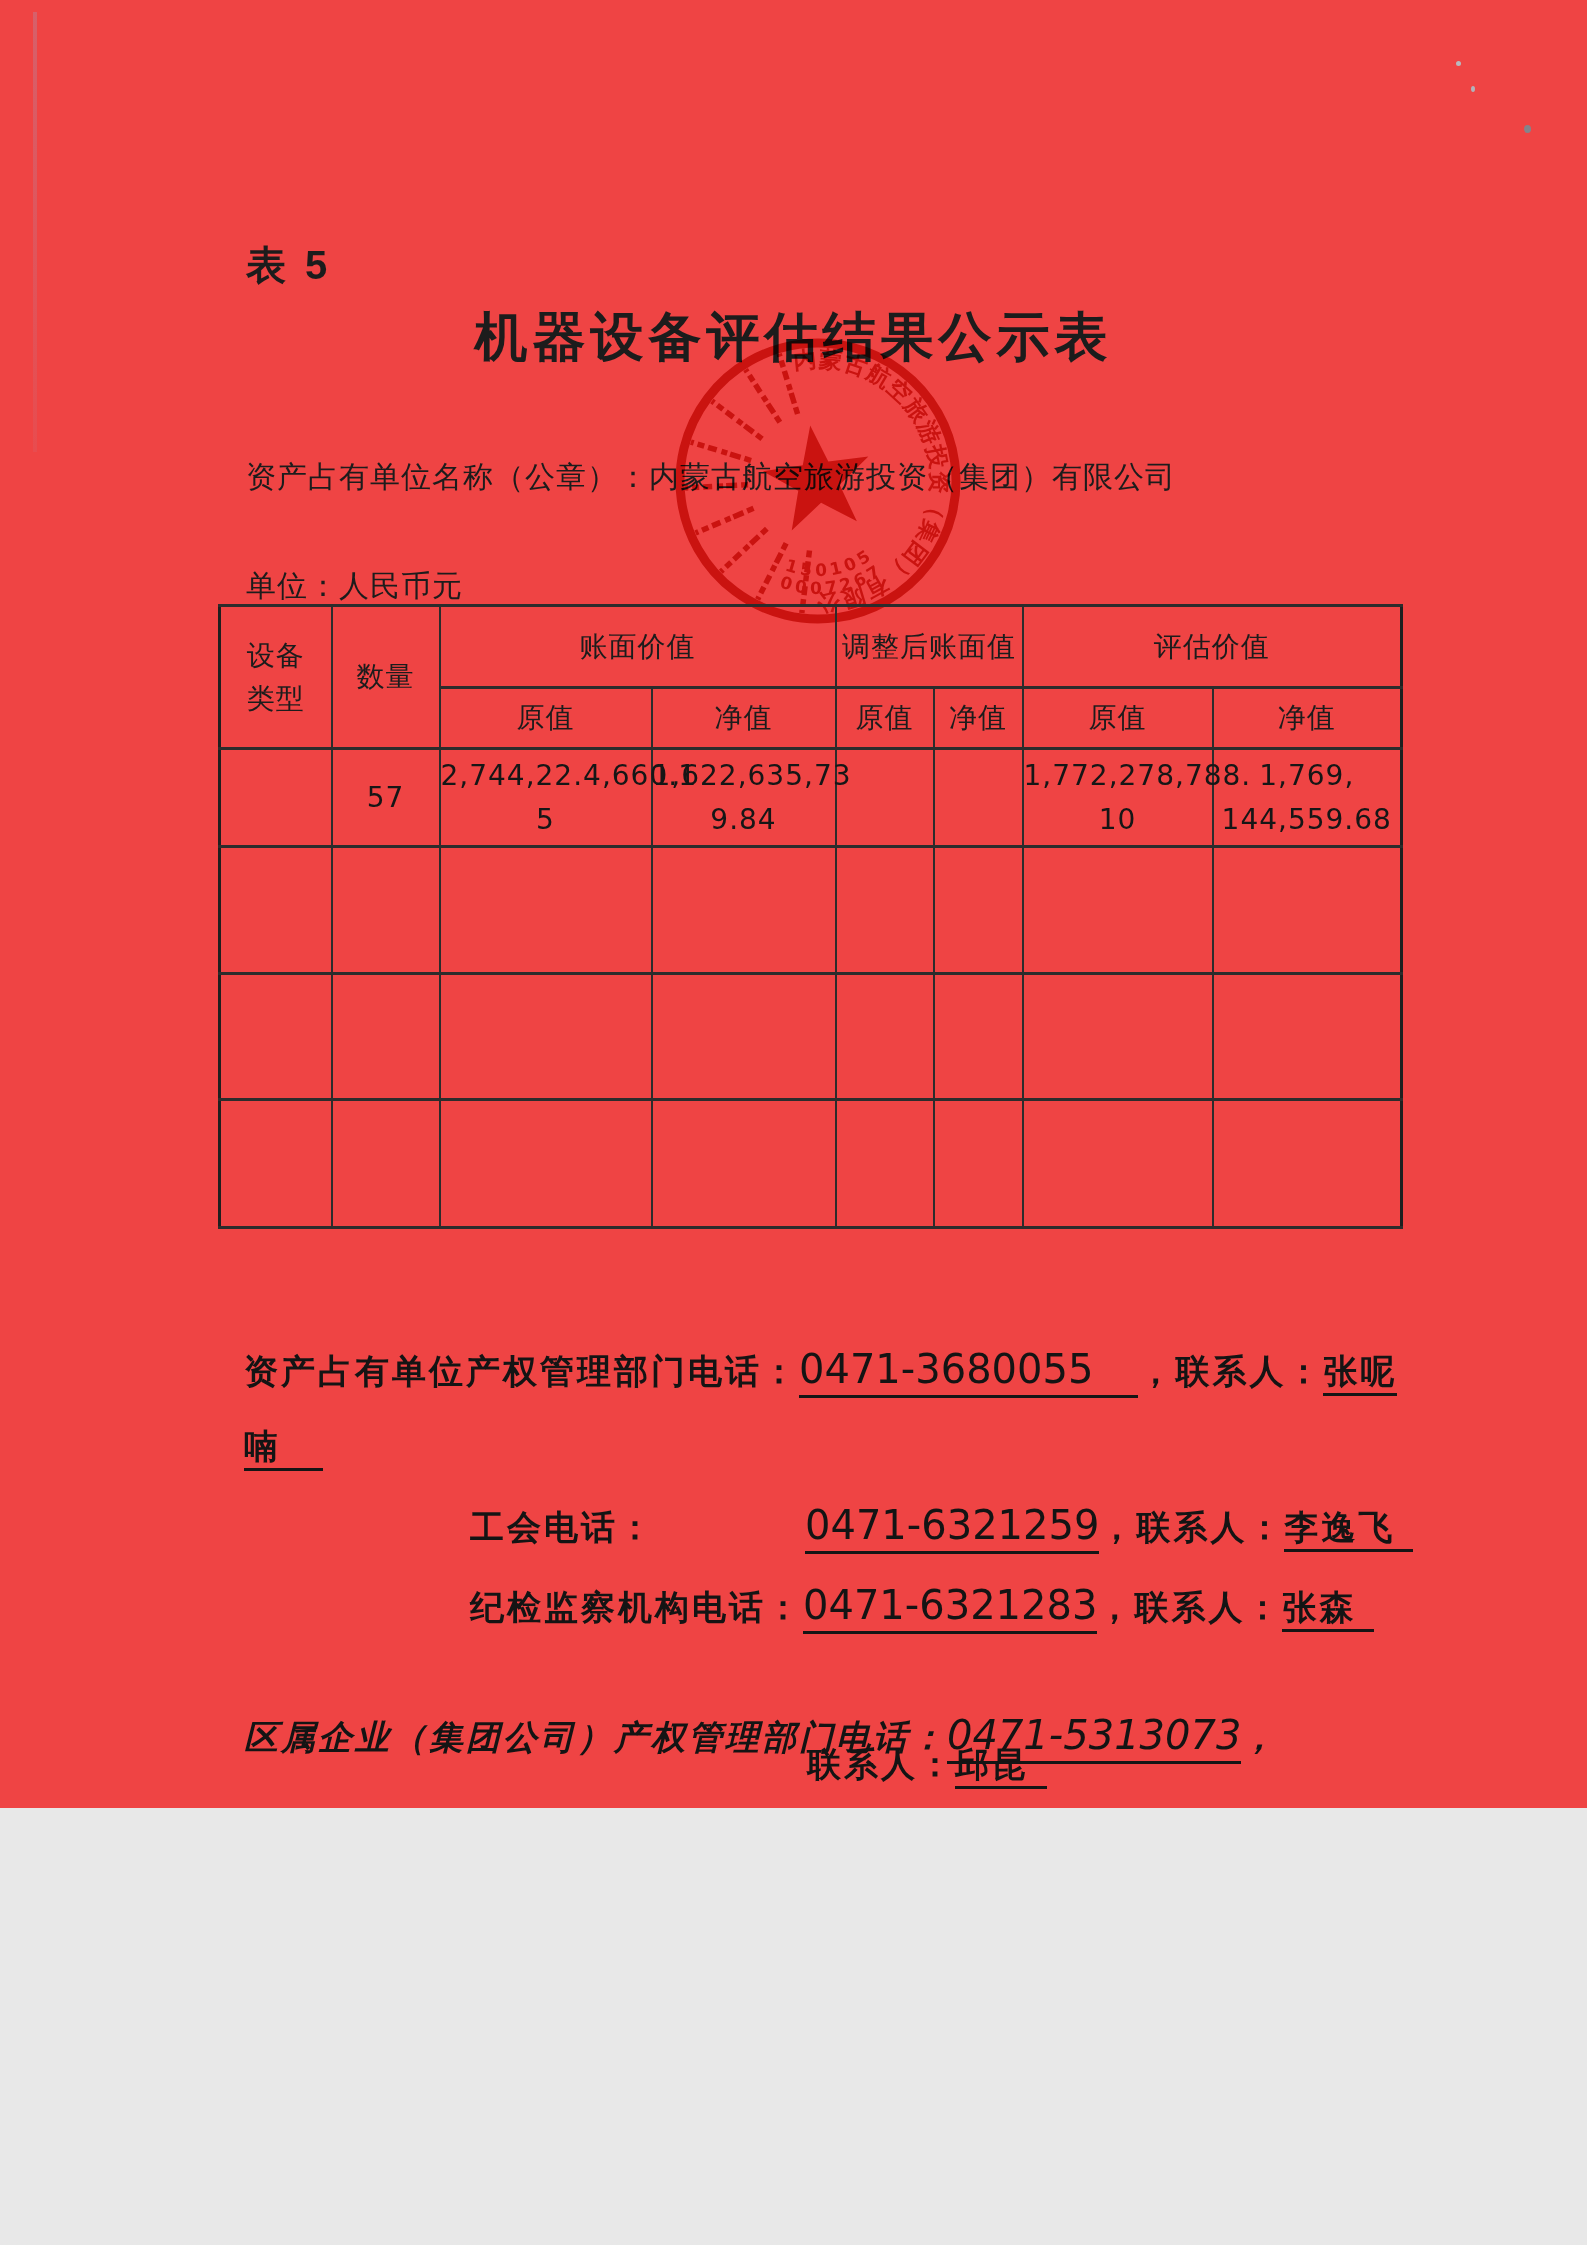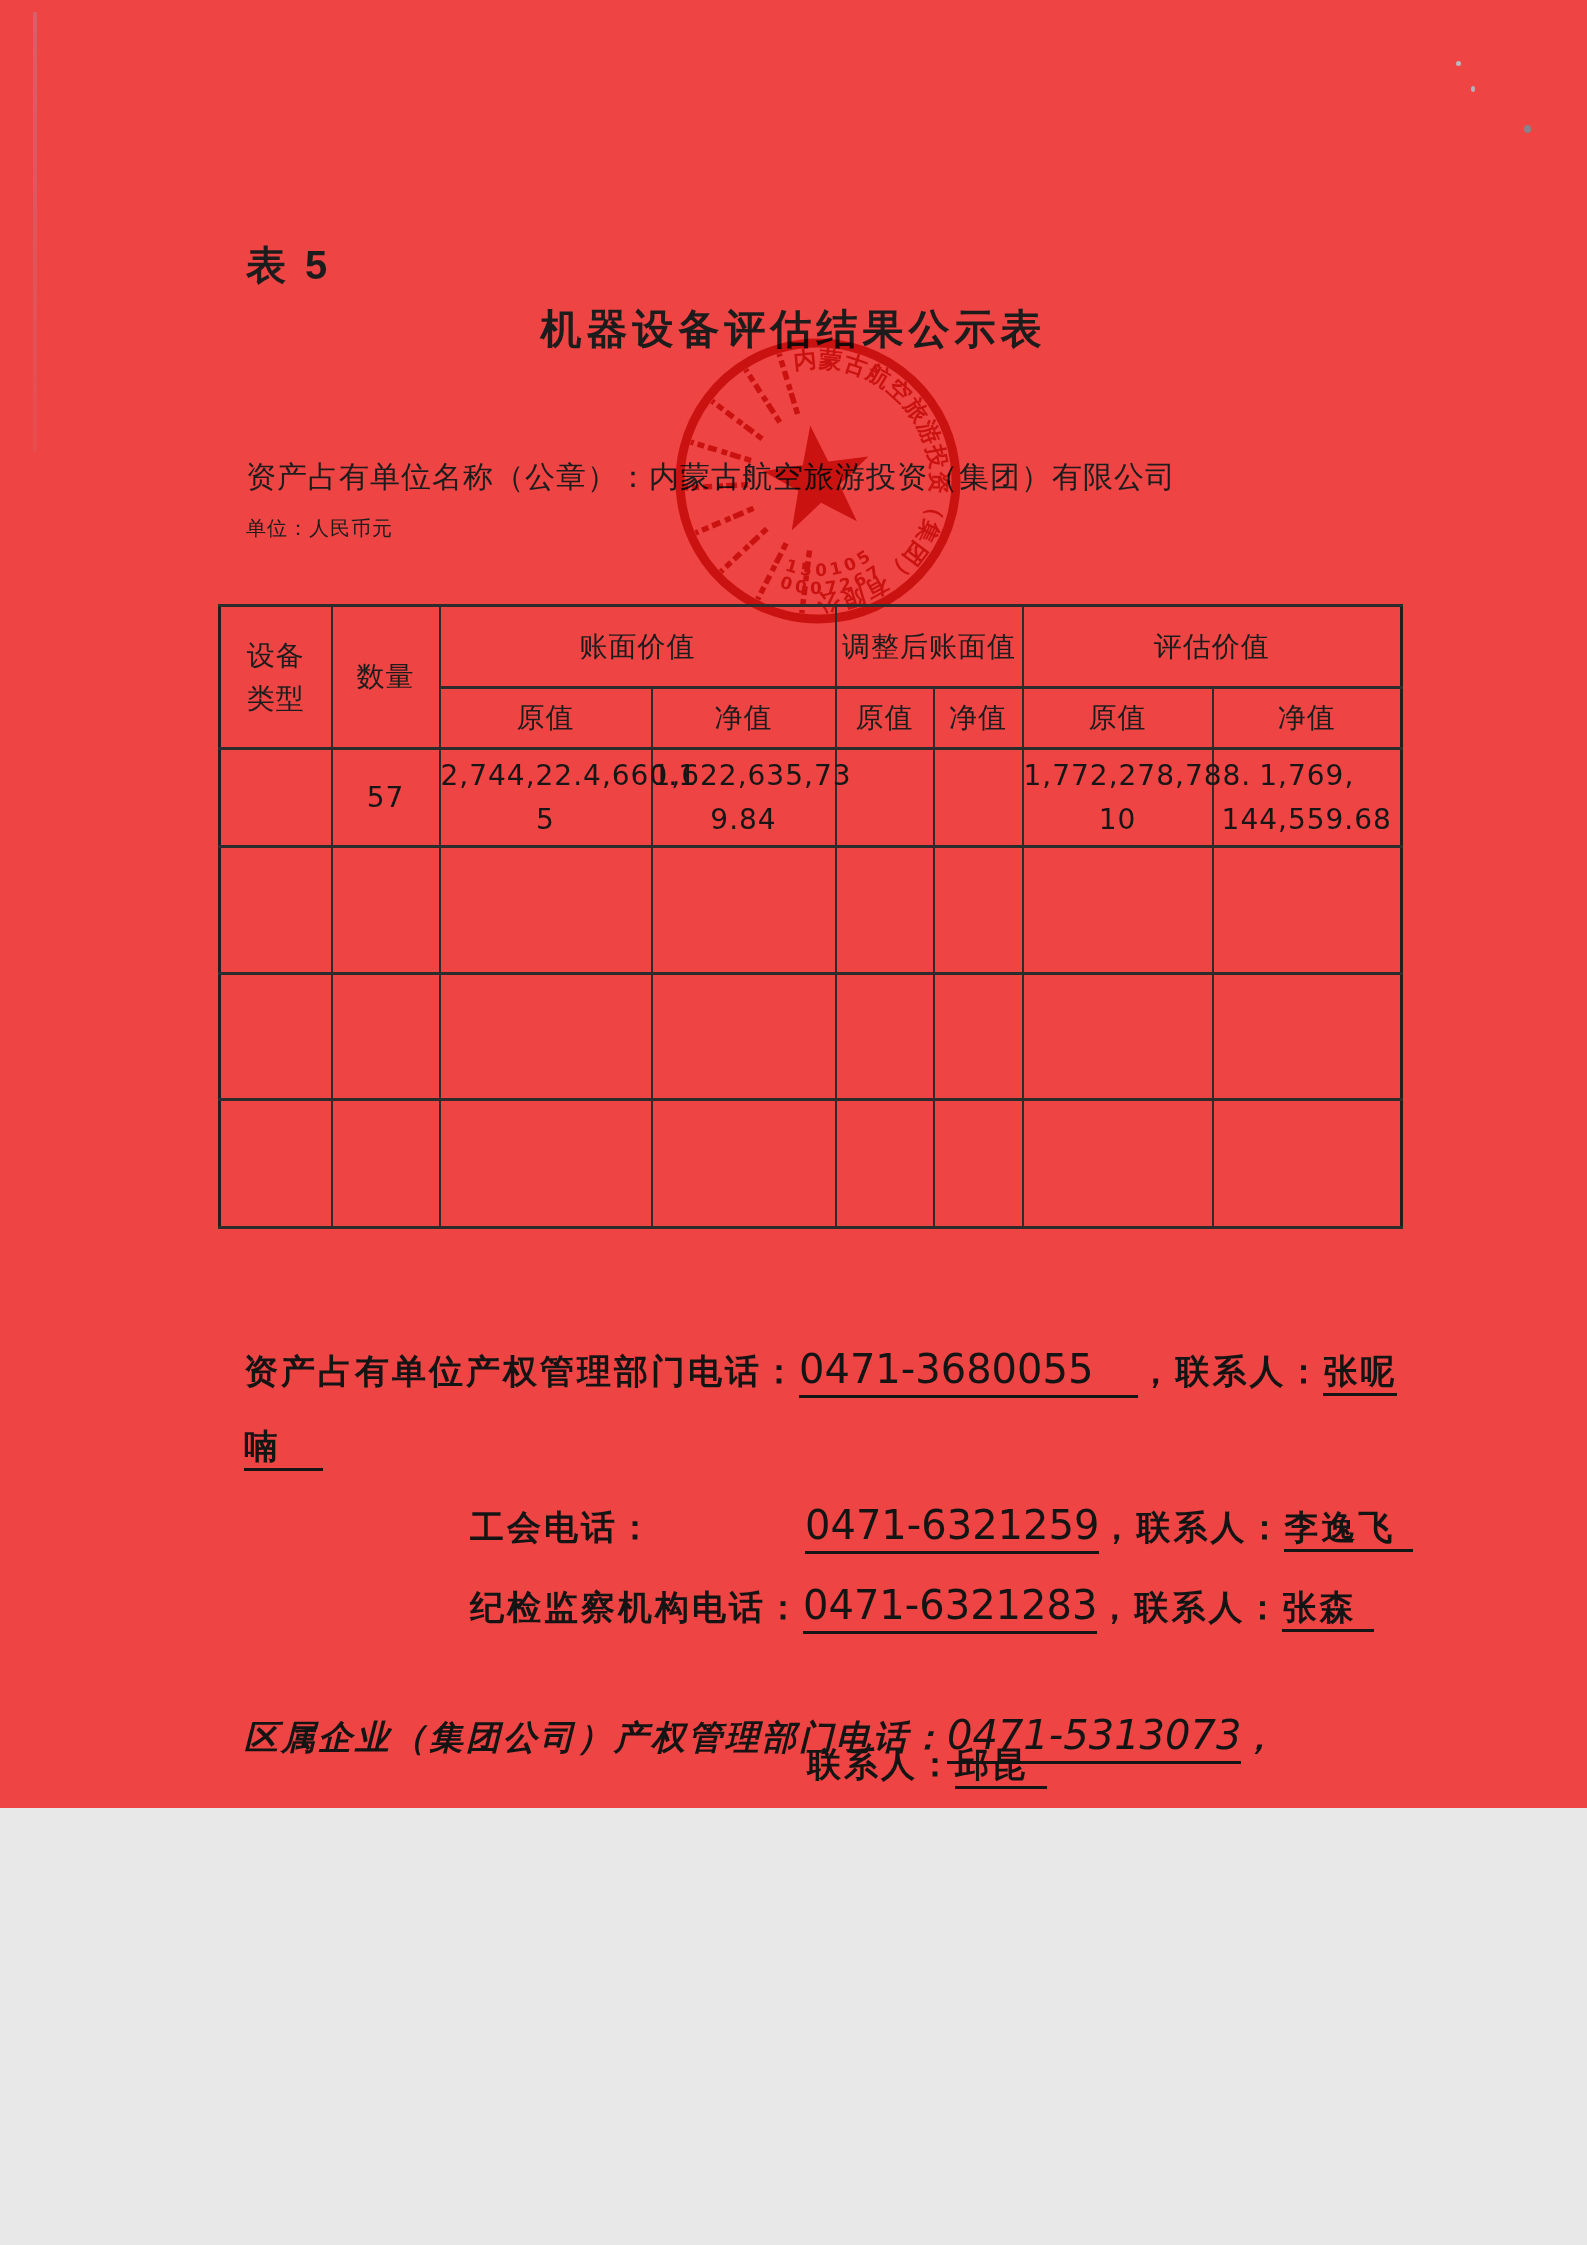--- a/index.html
+++ b/index.html
@@ -15,24 +15,24 @@
     background:linear-gradient(to bottom, rgba(150,168,205,.28), rgba(150,168,205,.08));
   }
   .speck { position:absolute; border-radius:50%; }
   .form-label {
     position:absolute; left:246px; top:238px;
     font-family:"Liberation Sans","DejaVu Sans",sans-serif;
     font-size:40px; font-weight:700; letter-spacing:4px;
   }
   .doc-title {
     position:absolute; left:0; top:302px; width:100%;
-    text-align:center; font-size:41px; font-weight:800; letter-spacing:5px;
+    text-align:center; font-size:53px; font-weight:800; letter-spacing:5px;
   }
   .owner-line { position:absolute; left:246px; top:457px; font-size:30px; letter-spacing:1px; }
-  .unit-line  { position:absolute; left:246px; top:515px; font-size:20px; letter-spacing:1px; }
+  .unit-line  { position:absolute; left:246px; top:566px; font-size:30px; letter-spacing:1px; }
 
   .seal {
     position:absolute; left:668px; top:331px; width:300px; height:300px;
     mix-blend-mode:multiply; opacity:.92; transform:rotate(-8deg);
     pointer-events:none;
   }
   .seal text { font-family:"Liberation Serif","DejaVu Serif",serif; }
   .seal .seal-cn { font-size:23px; font-weight:700; letter-spacing:1px; }
   .seal .seal-code { font-family:"DejaVu Sans",sans-serif; font-size:17px; font-weight:700; letter-spacing:4px; }
 

